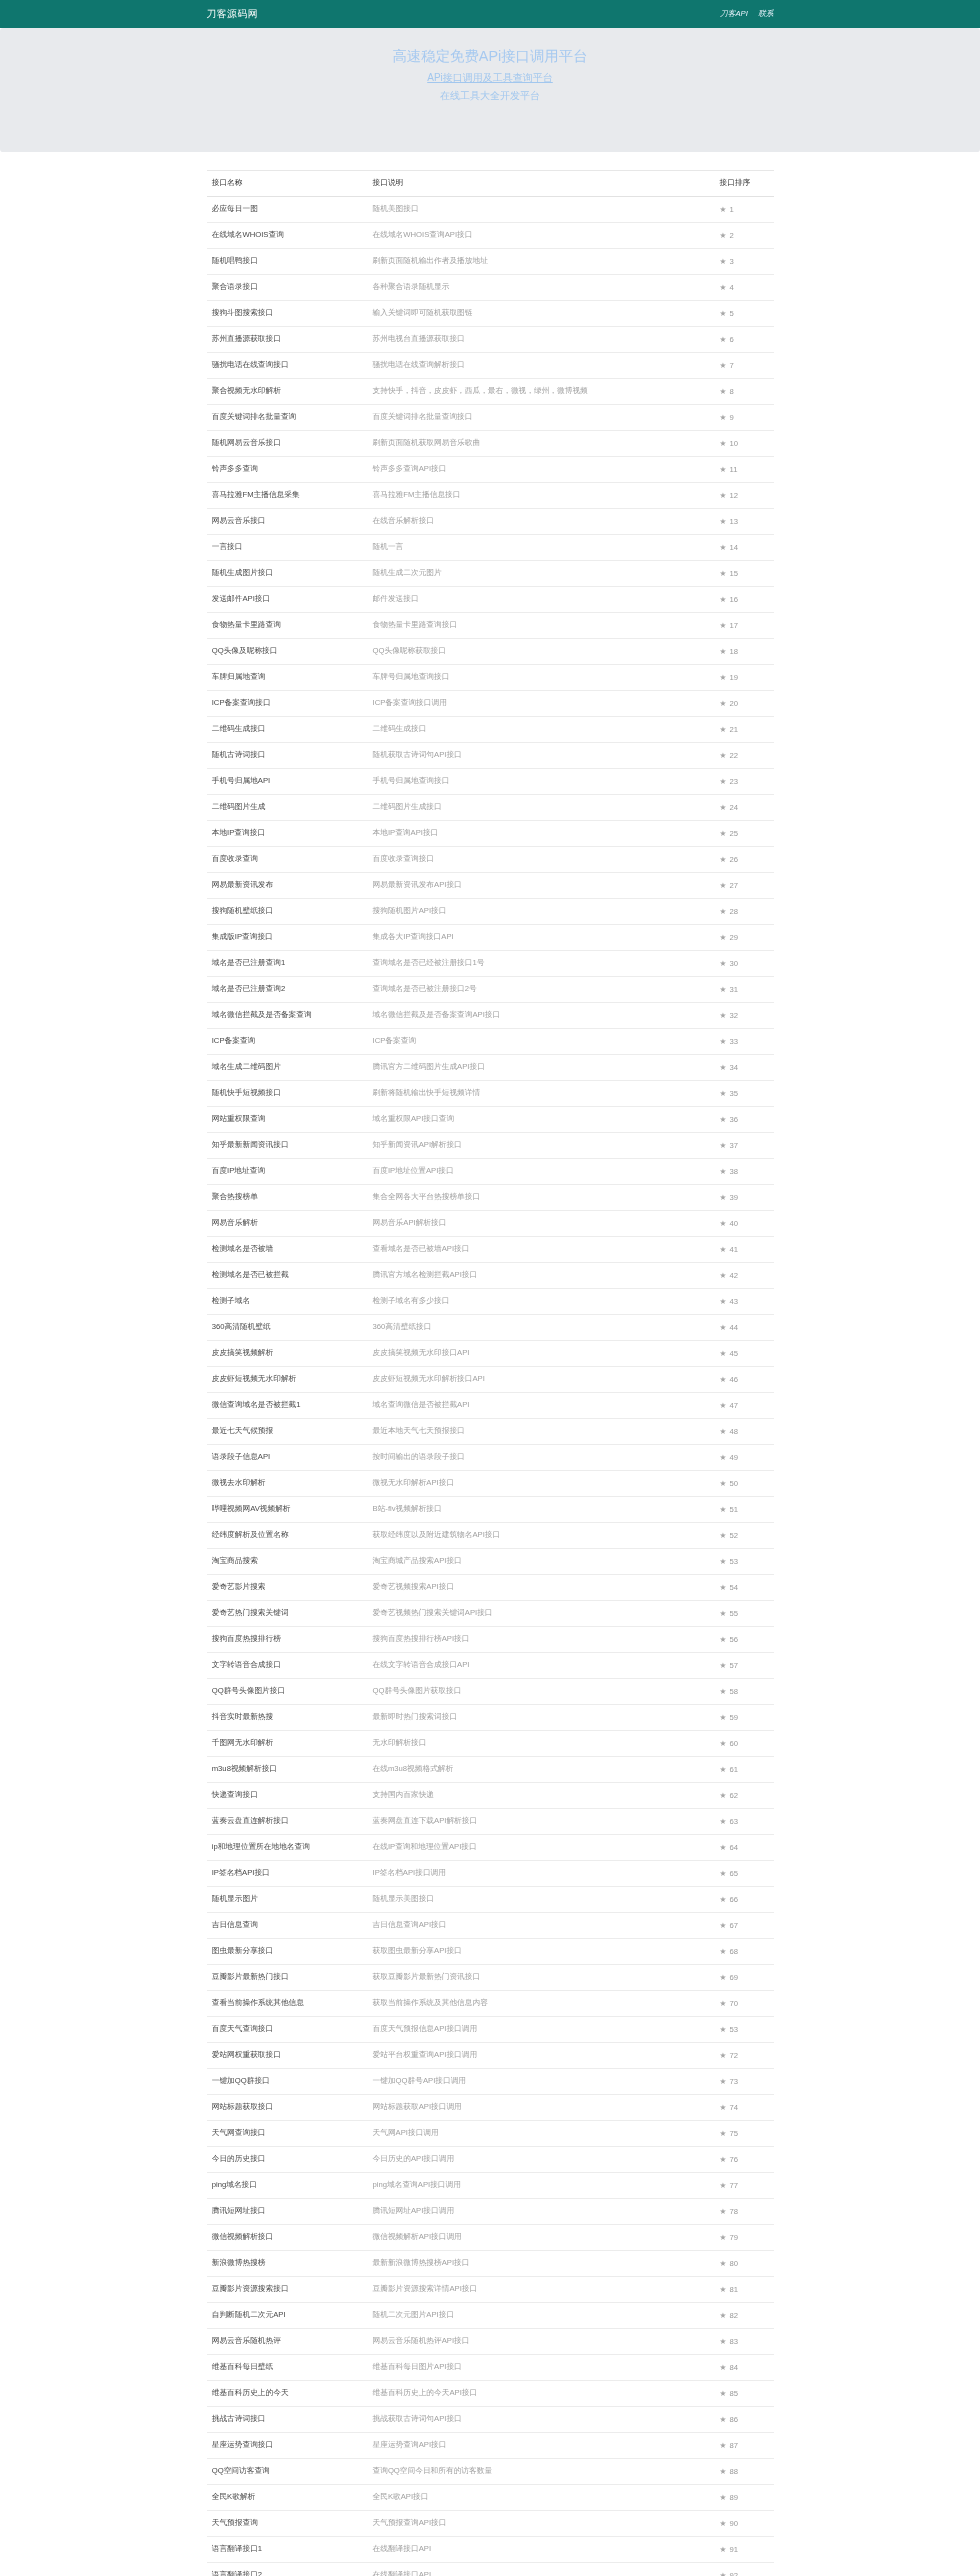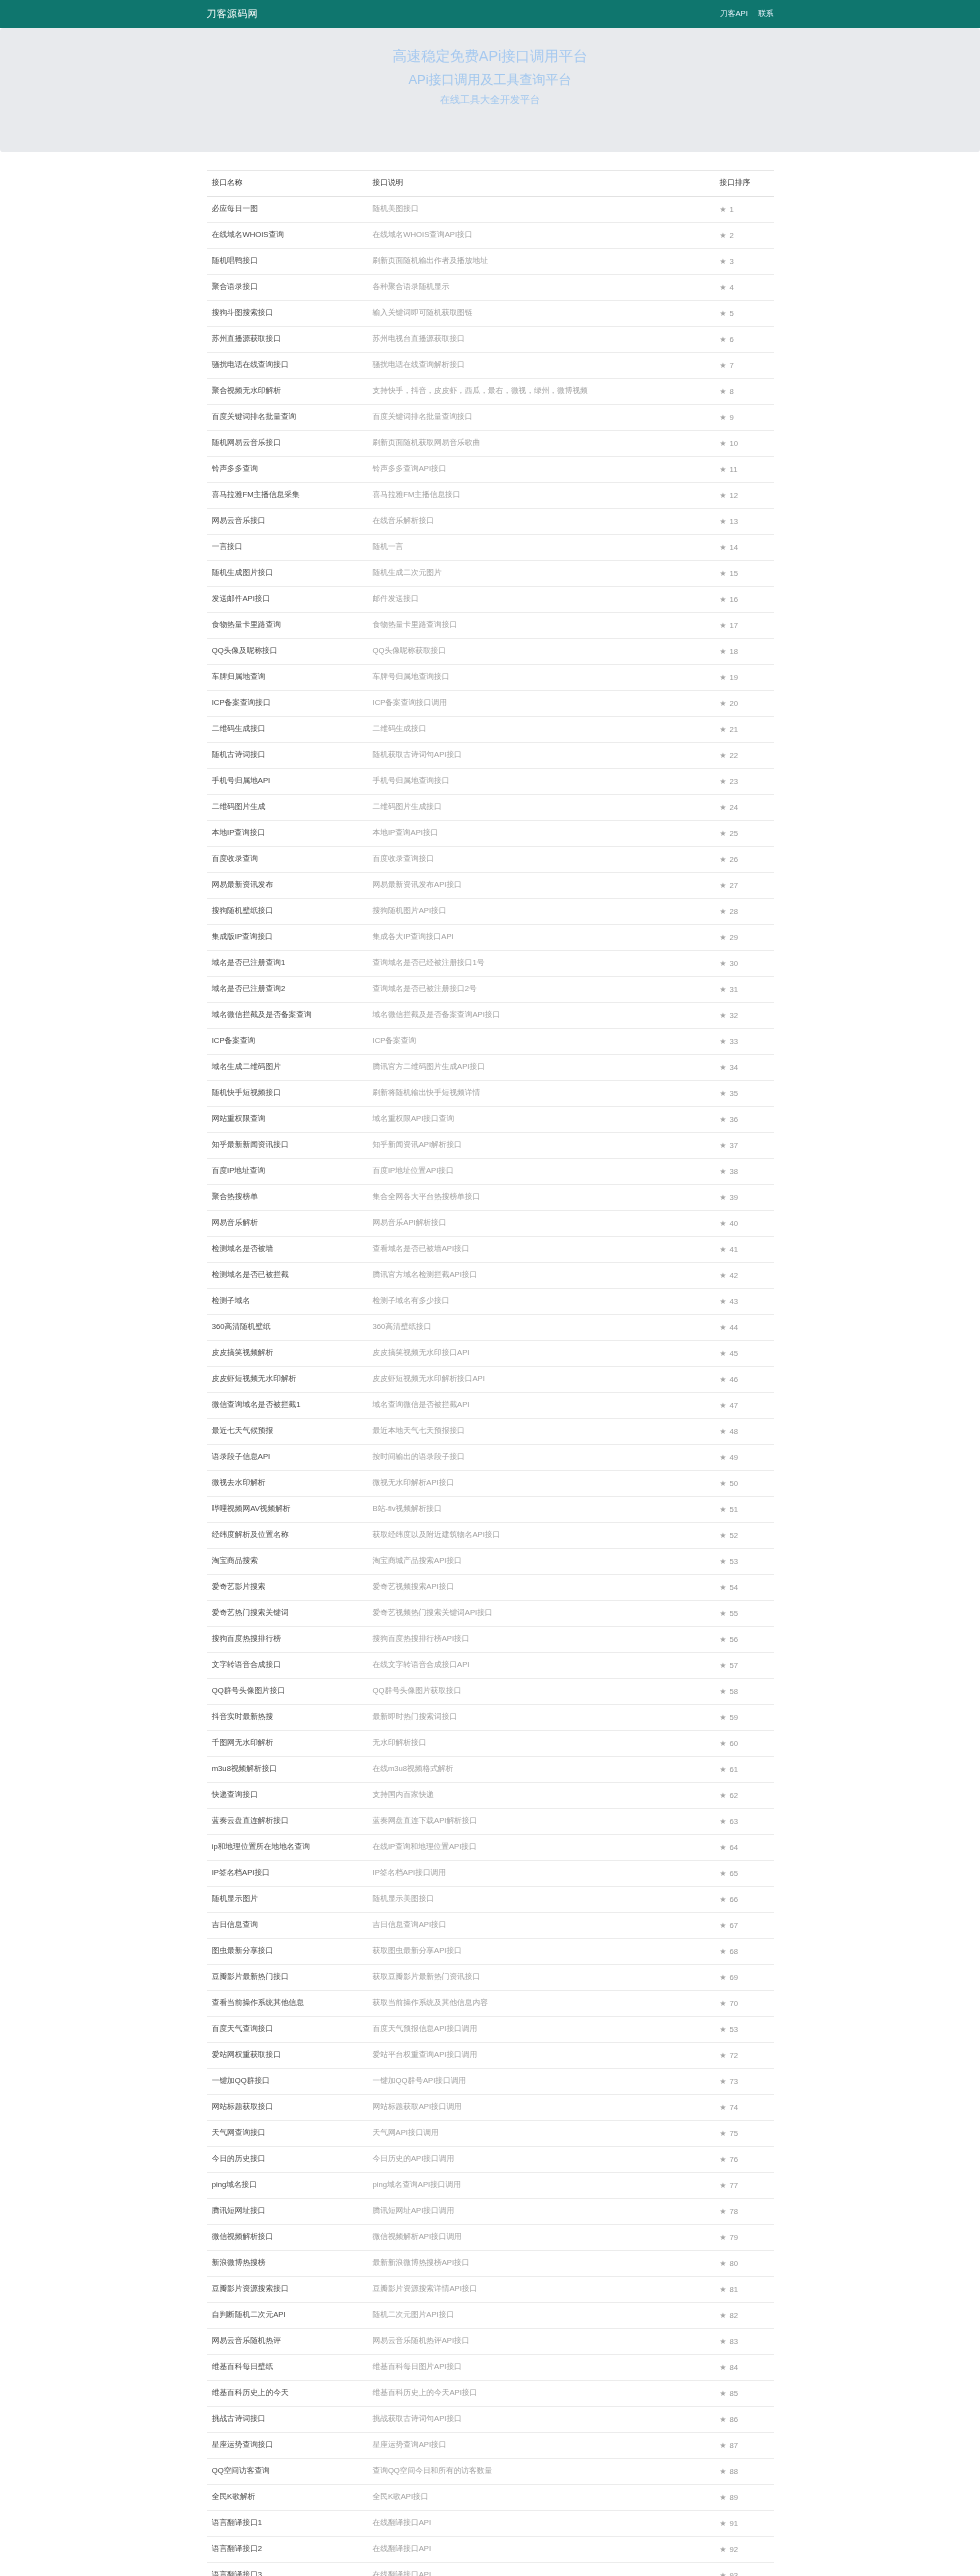--- a/index.html
+++ b/index.html
@@ -5,27 +5,27 @@
 <style>
   html,body{margin:0;padding:0;background:#fff;}
   body{font-family:"Liberation Sans","DejaVu Sans",sans-serif;color:#333;}
   .page{position:relative;min-width:618px;}
   .container{width:567px;margin:0 auto;}
 
   
   .site-header{background:#0f766e;height:28px;}
   .site-header .container{display:flex;align-items:center;justify-content:space-between;height:100%;}
   .logo{color:#ffffff;font-size:9.8px;letter-spacing:0.5px;cursor:pointer;}
-  .nav{display:flex;align-items:flex-start;}
+  .nav{display:flex;align-items:flex-start;font-style:italic;}
   .nav-link{color:#eaf4fe;font-size:7.7px;margin-left:10.3px;cursor:pointer;}
 
   
   .hero{background:#e8eaed;height:124px;border-radius:3.1px;text-align:center;overflow:hidden;}
   .hero-title{margin:19px 0 0 0;font-size:14.4px;font-weight:400;color:#a6c9f0;}
-  .hero-sub1{margin:4.6px 0 0 0;font-size:13px;color:#a2c7ee;}
+  .hero-sub1{margin:4.6px 0 0 0;font-size:10px;color:#a2c7ee;text-decoration:underline;}
   .hero-sub2{margin:4.1px 0 0 0;font-size:10px;color:#a2c7ee;}
 
   
   .api-table{margin-top:17.5px;border-top:0.5px solid #e7e7e7;}
   .trow{display:flex;align-items:center;height:25px;border-bottom:0.5px solid #ececec;font-size:7.7px;}
   .thead{color:#333;border-bottom:0.5px solid #e2e2e2;}
   .col-name{width:166px;padding-left:5.2px;box-sizing:border-box;flex:none;}
   .col-desc{flex:1;min-width:0;}
   .col-sort{width:54px;flex:none;}
   .thead .col-name,.thead .col-desc,.thead .col-sort{color:#333;}
@@ -768,20 +768,27 @@
   </div>
 
   <div class="trow">
     <div class="col-name row-name">全民K歌解析</div>
     <div class="col-desc row-desc">全民K歌API接口</div>
     <div class="col-sort">
       <span class="star">★</span><span class="order-num">89</span>
     </div>
   </div>
 
+  <div class="trow">
+    <div class="col-name row-name">天气预报查询</div>
+    <div class="col-desc row-desc">天气预报查询API接口</div>
+    <div class="col-sort">
+      <span class="star">★</span><span class="order-num">90</span>
+    </div>
+  </div>
 
   <div class="trow">
     <div class="col-name row-name">语言翻译接口1</div>
     <div class="col-desc row-desc">在线翻译接口API</div>
     <div class="col-sort">
       <span class="star">★</span><span class="order-num">91</span>
     </div>
   </div>
 
   <div class="trow">

